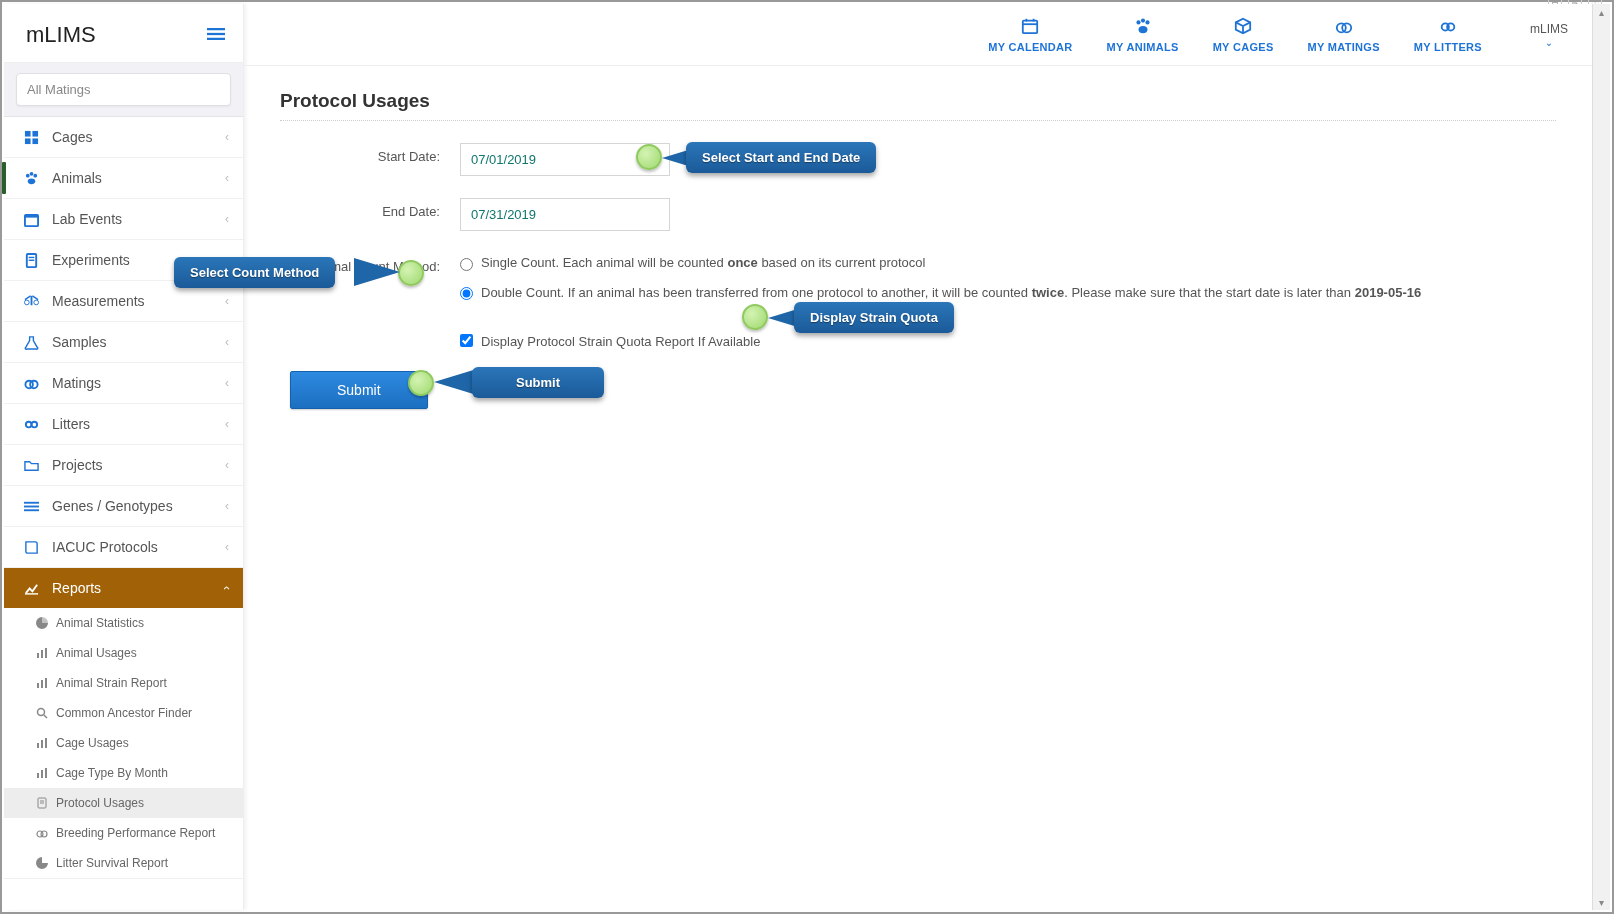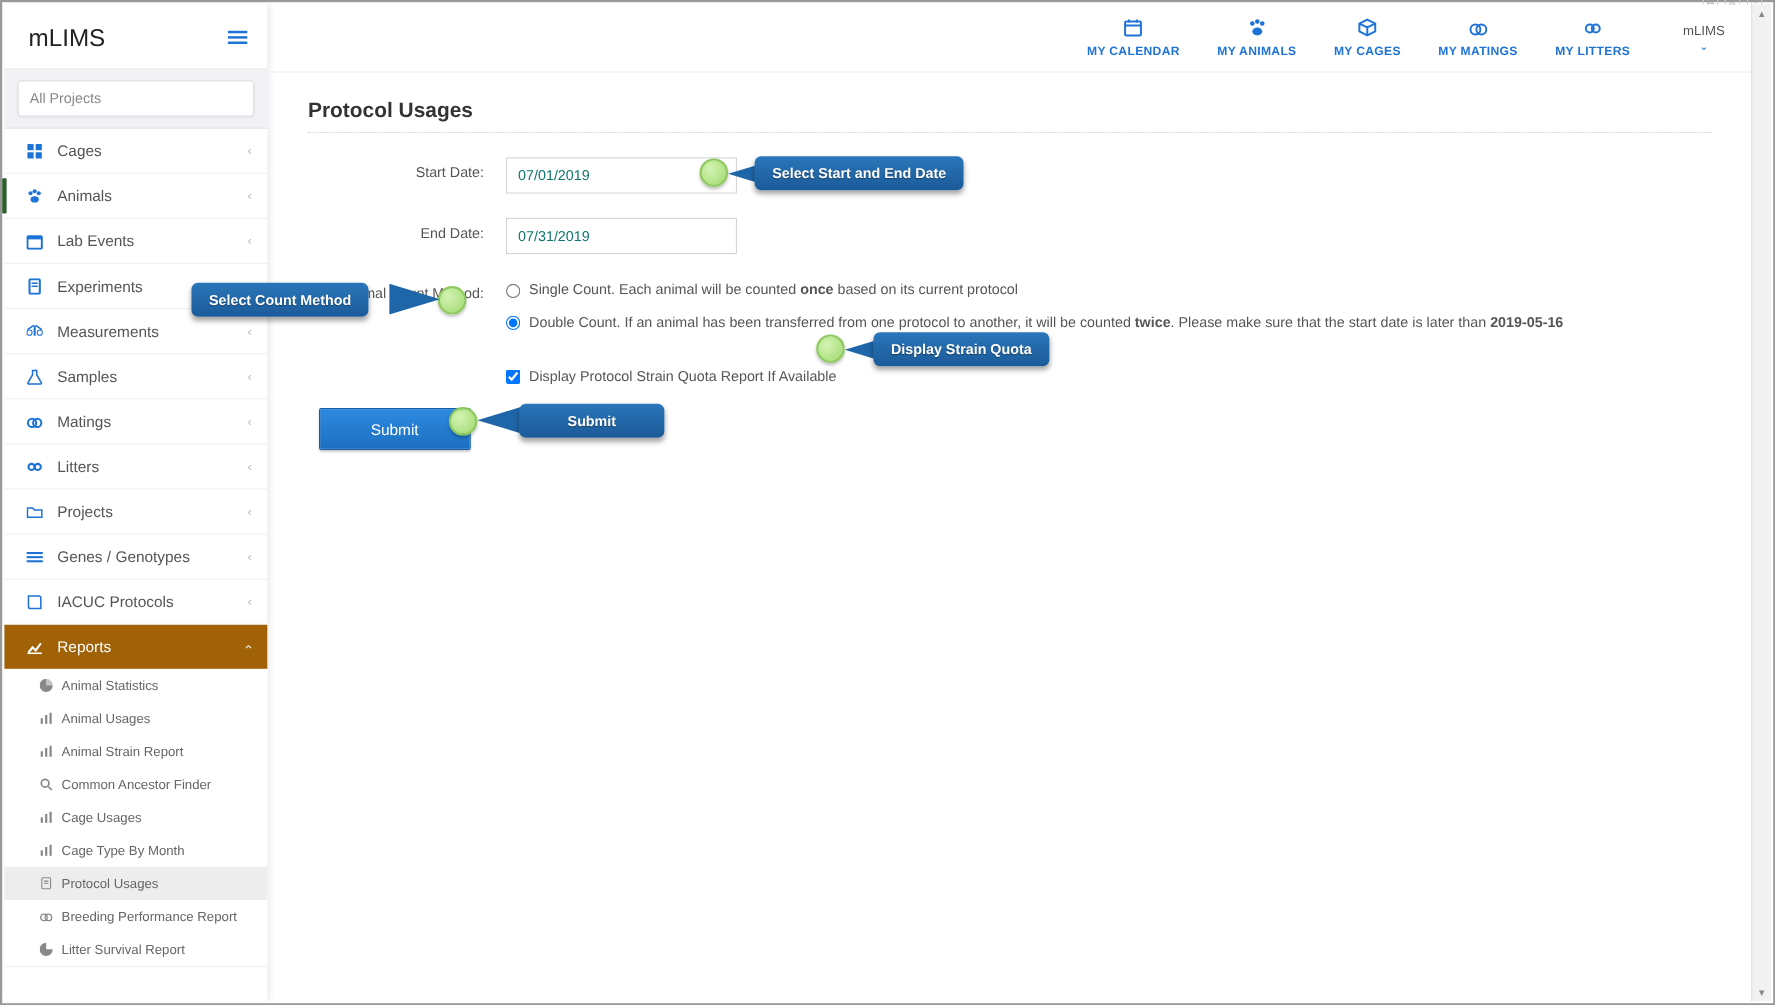--- a/index.html
+++ b/index.html
@@ -55,21 +55,21 @@
 
 .page { padding:24px 36px; position:relative; }
 .page h1 { font-size:19px; font-weight:700; color:#333; padding-bottom:8px; border-bottom:1px dotted #ccc; margin-bottom:22px; }
 
 .form-row { display:flex; align-items:flex-start; margin-bottom:22px; }
 .form-label { width:180px; text-align:right; padding-right:20px; color:#555; font-size:13px; padding-top:6px;}
 .form-body { flex:1; font-size:13px; color:#555; }
 .textin { width:210px; padding:8px 10px; border:1px solid #d5d5d5; font-size:13px; color:#0f766e; }
 .radio-row { display:flex; align-items:center; gap:8px; margin-bottom:10px; line-height:1.5;}
 .radio-row input {margin-top:3px;}
-.check-row { display:flex; align-items:flex-end; gap:8px; }
+.check-row { display:flex; align-items:flex-start; gap:8px; }
 
 .submit-btn { background:linear-gradient(#2d8ae0,#1c6fc0); border:1px solid #1560ab; color:#fff; font-size:14px; padding:10px 46px; border-radius:2px; cursor:pointer; box-shadow:0 1px 2px rgba(0,0,0,0.2); margin-left:10px;}
 
 
 .ann-dot { position:absolute; width:26px; height:26px; border-radius:50%; background:radial-gradient(circle at 35% 35%, #d4f3b3, #9ed96e); border:2px solid #8fc95f; box-shadow:0 2px 3px rgba(0,0,0,0.25);}
 .ann-label { position:absolute; background:linear-gradient(#2a76b9,#1b5a99); color:#fff; font-weight:600; font-size:13px; padding:8px 16px; border-radius:6px; box-shadow:0 3px 5px rgba(0,0,0,0.35); text-shadow:0 1px 1px rgba(0,0,0,0.4); white-space:nowrap;}
 .ann-tail { position:absolute; height:0; border-top:14px solid transparent; border-bottom:14px solid transparent; }
 .ann-tail.right { border-right:46px solid #1f66a8; }
 .ann-tail.left  { border-left:46px solid #1f66a8; }
 </style>
@@ -91,21 +91,21 @@
     <div class="brand">mLIMS</div>
     <div class="hamburger">
       <svg viewBox="0 0 24 24" fill="currentColor">
                 <rect y="4" width="24" height="3"></rect>
                 <rect y="10.5" width="24" height="3"></rect>
                 <rect y="17" width="24" height="3"></rect>
               </svg>
     </div>
   </div>
   <div class="project-wrap">
-    <div class="project-sel">All Projects</div>
+    <div class="project-sel">All Matings</div>
   </div>
 
   <ul class="nav">
     <li>
               <a>
                 <span class="ico">
                   <svg viewBox="0 0 16 16" fill="currentColor">
                     <rect x="1" y="1" width="6" height="6"></rect>
                     <rect x="9" y="1" width="6" height="6"></rect>
                     <rect x="1" y="9" width="6" height="6"></rect>

